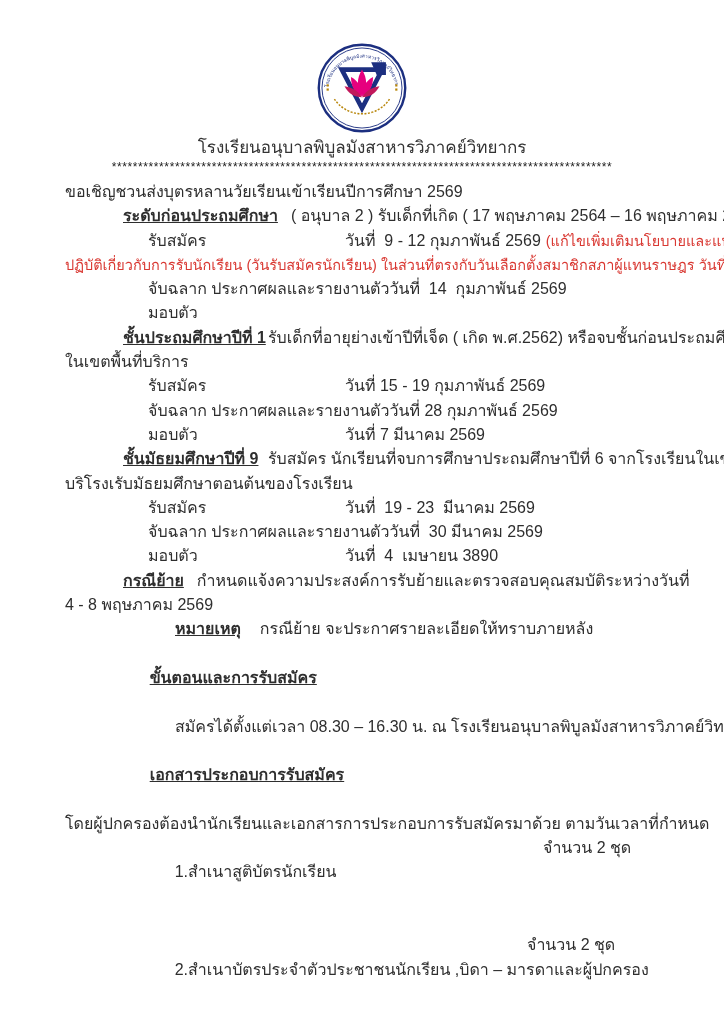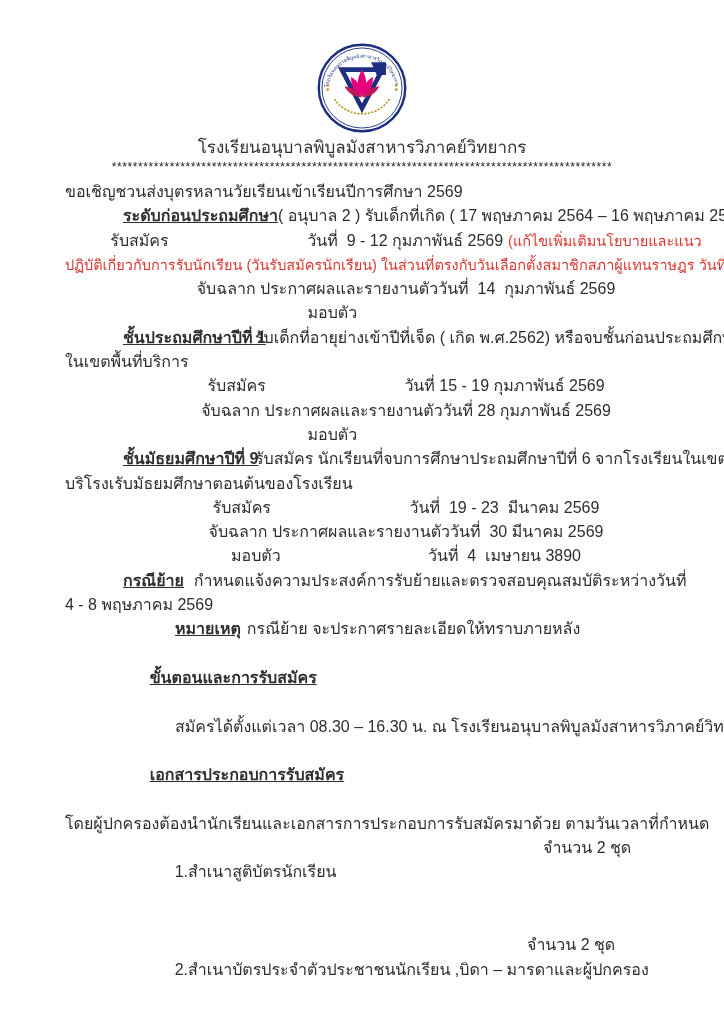--- a/index.html
+++ b/index.html
@@ -15,25 +15,25 @@
   .logo-wrap { margin-top:42px; height:92px; display:flex; justify-content:center; }
   .school-title { font-size:17px; color:#333; line-height:22px; margin-top:3px; }
   .divider { font-size:12px; letter-spacing:0.6px; color:#222; line-height:14px; margin-top:1px; }
   .content { padding:6px 60px 0 65px; }
   .line { line-height:24.3px; font-size:16px; white-space:pre; }
   .line span { white-space:pre; }
   .h { font-weight:bold; text-decoration:underline; }
   .ind-58 { padding-left:58px; }
   .ind-83 { padding-left:83px; }
   .ind-110 { padding-left:110px;align-items:center; }
-  .sched { display:flex;justify-content:center; }
+  .sched { display:flex; }
   .sched .lbl { min-width:197px; }
-  .hrow { display:flex; }
+  .hrow { display:flex;gap:13px; }
   .hrow .h-fixed { min-width:132px; }
-  .gap10 { margin-right:10px; }
+  .gap10 { }
   .red { color:#d93832; font-size:14.5px; }
   .doc { position:relative; }
   .doc .qty { position:absolute; top:0; }
 </style>
 </head>
 <body>
 
 <div class="page">
 
   <div class="top">
@@ -90,21 +90,21 @@
       <span class="h h-fixed">ชั้นประถมศึกษาปีที่ 1</span><span>รับเด็กที่อายุย่างเข้าปีที่เจ็ด ( เกิด พ.ศ.2562) หรือจบชั้นก่อนประถมศึกษา</span>
     </div>
     <div class="line">ในเขตพื้นที่บริการ</div>
     <div class="line ind-83 sched">
       <span class="lbl">รับสมัคร</span><span>วันที่ 15 - 19 กุมภาพันธ์ 2569</span>
     </div>
     <div class="line ind-83 sched">
       <span class="lbl">จับฉลาก ประกาศผลและรายงานตัว</span><span>วันที่ 28 กุมภาพันธ์ 2569</span>
     </div>
     <div class="line ind-83 sched">
-      <span class="lbl">มอบตัว</span>
+      <span class="lbl">มอบตัว</span><span>วันที่ 7 มีนาคม 2569</span>
     </div>
 
     <div class="line ind-58 hrow">
       <span class="h h-fixed">ชั้นมัธยมศึกษาปีที่ 9</span><span>รับสมัคร นักเรียนที่จบการศึกษาประถมศึกษาปีที่ 6 จากโรงเรียนในเขตพื้นที่</span>
     </div>
     <div class="line">บริโรงเรับมัธยมศึกษาตอนต้นของโรงเรียน</div>
     <div class="line ind-83 sched">
       <span class="lbl">รับสมัคร</span><span>วันที่  19 - 23  มีนาคม 2569</span>
     </div>
     <div class="line ind-83 sched">

